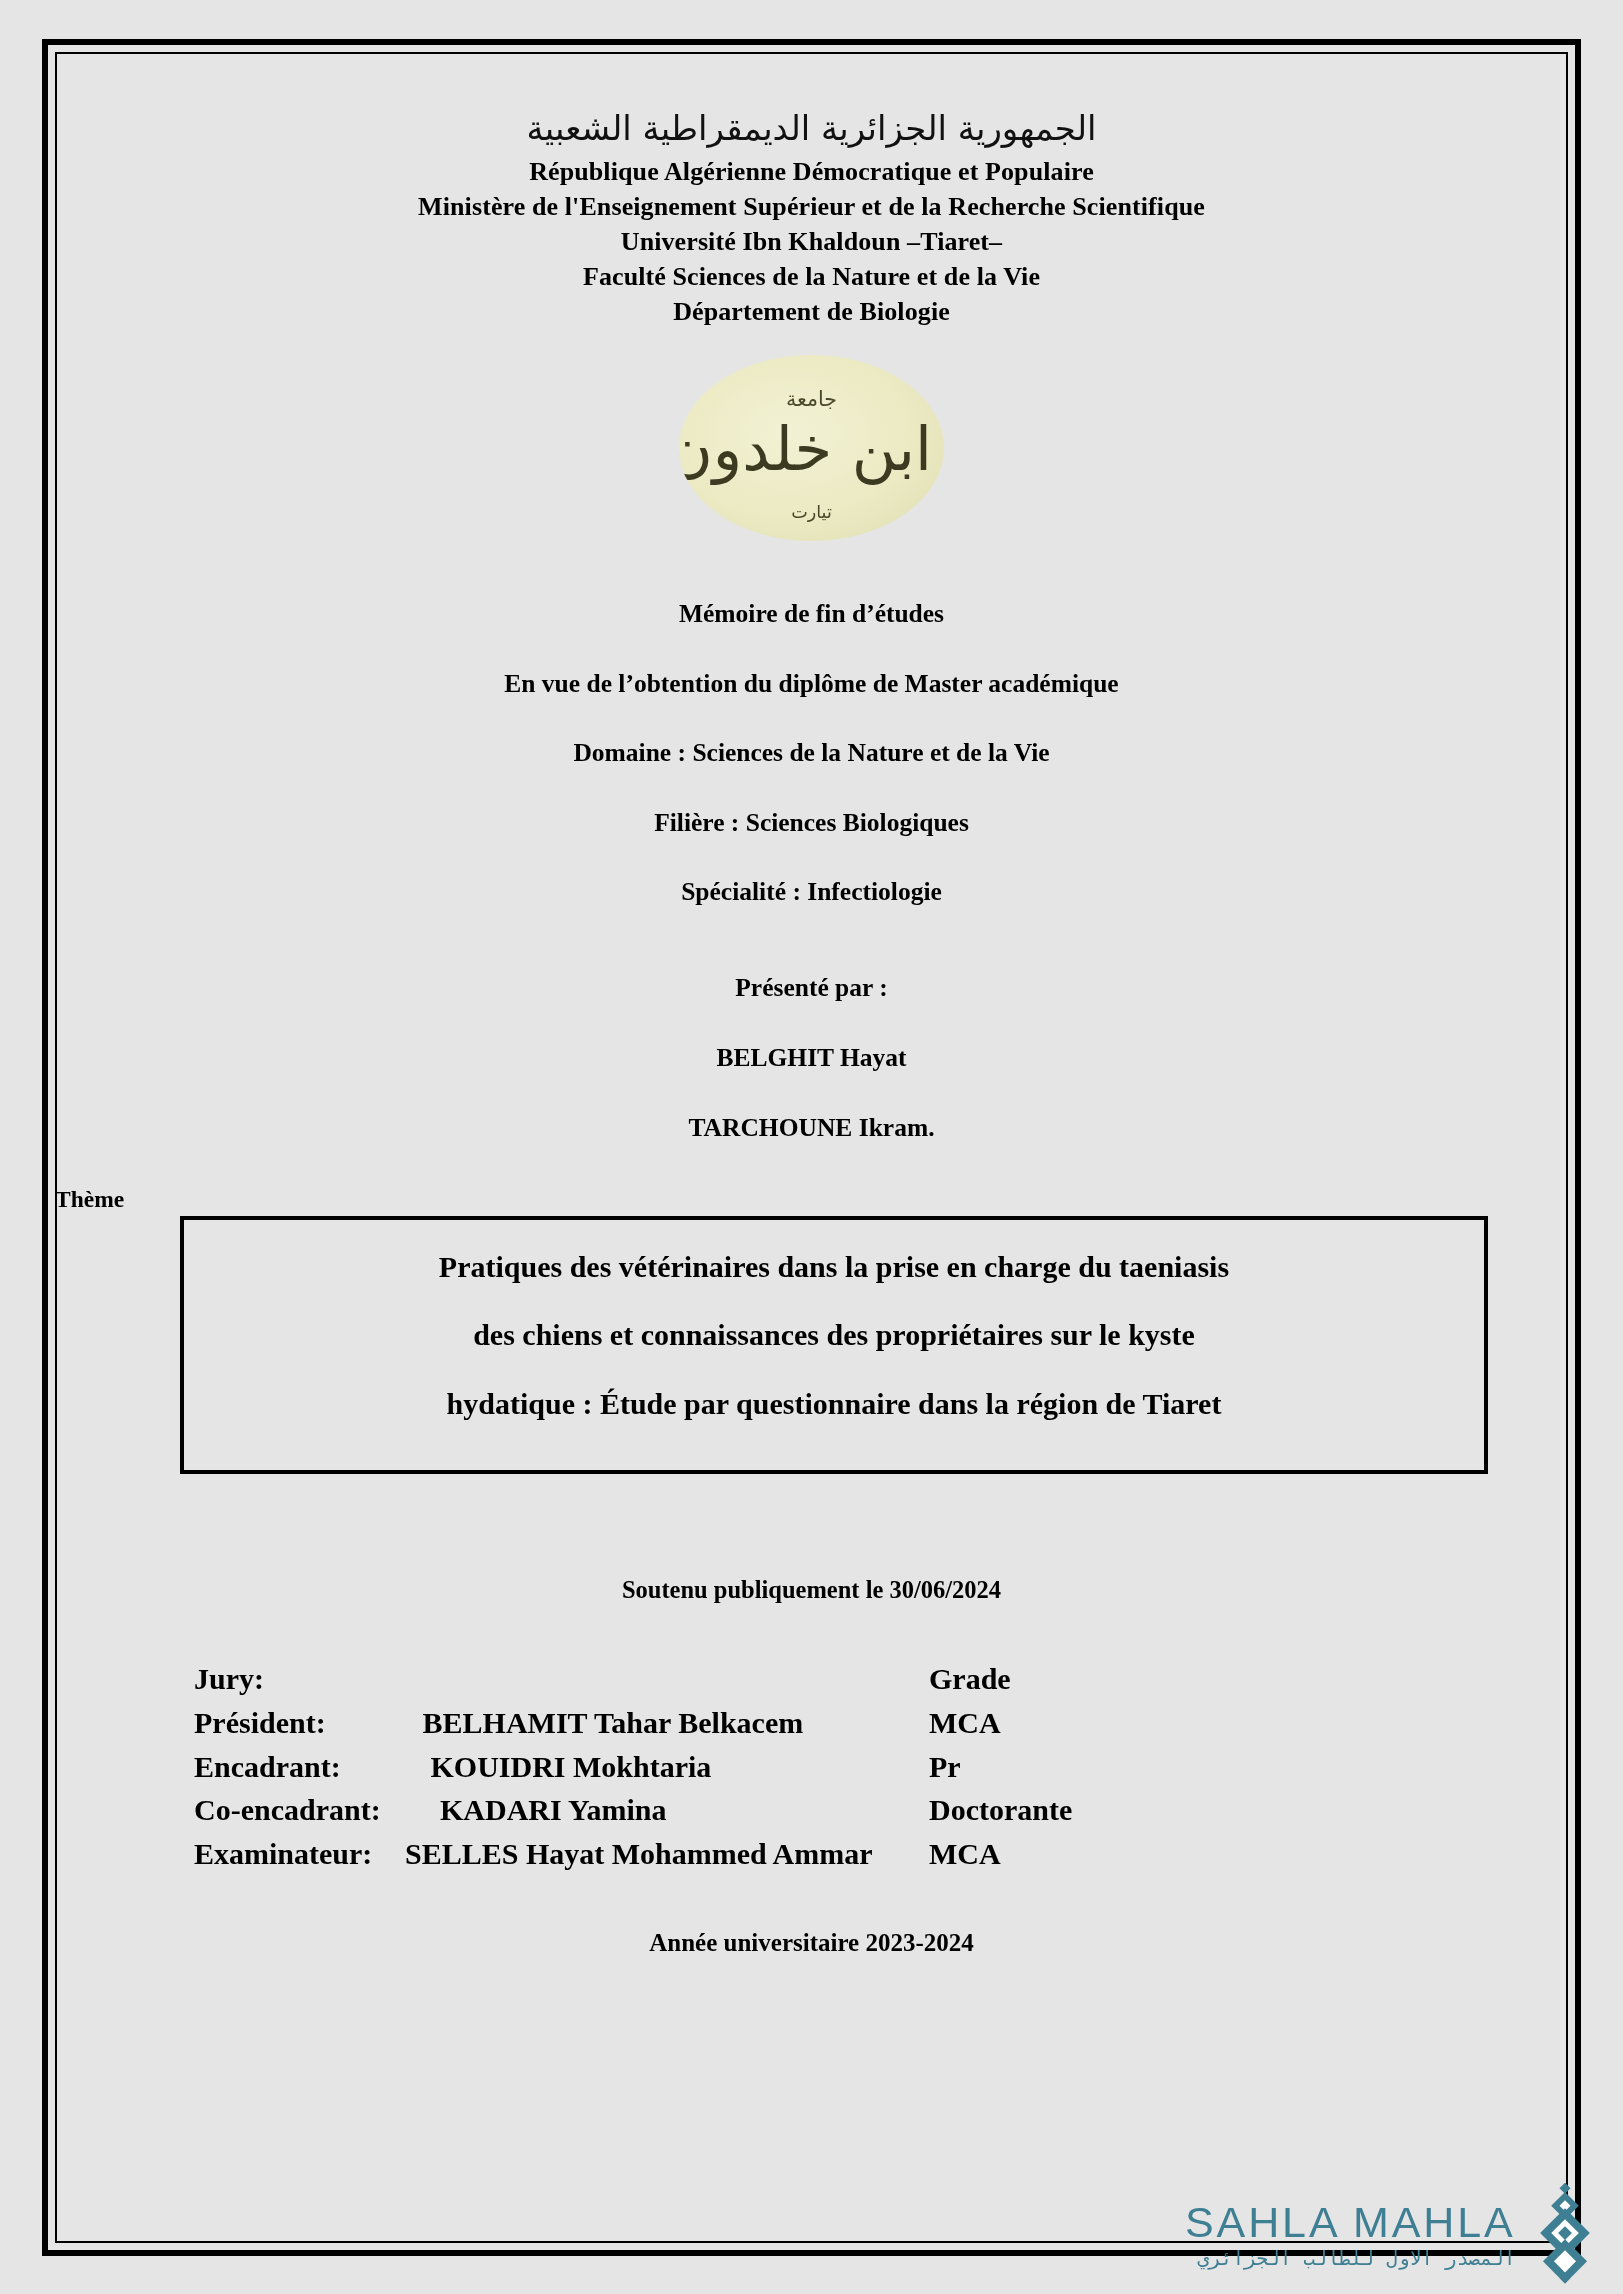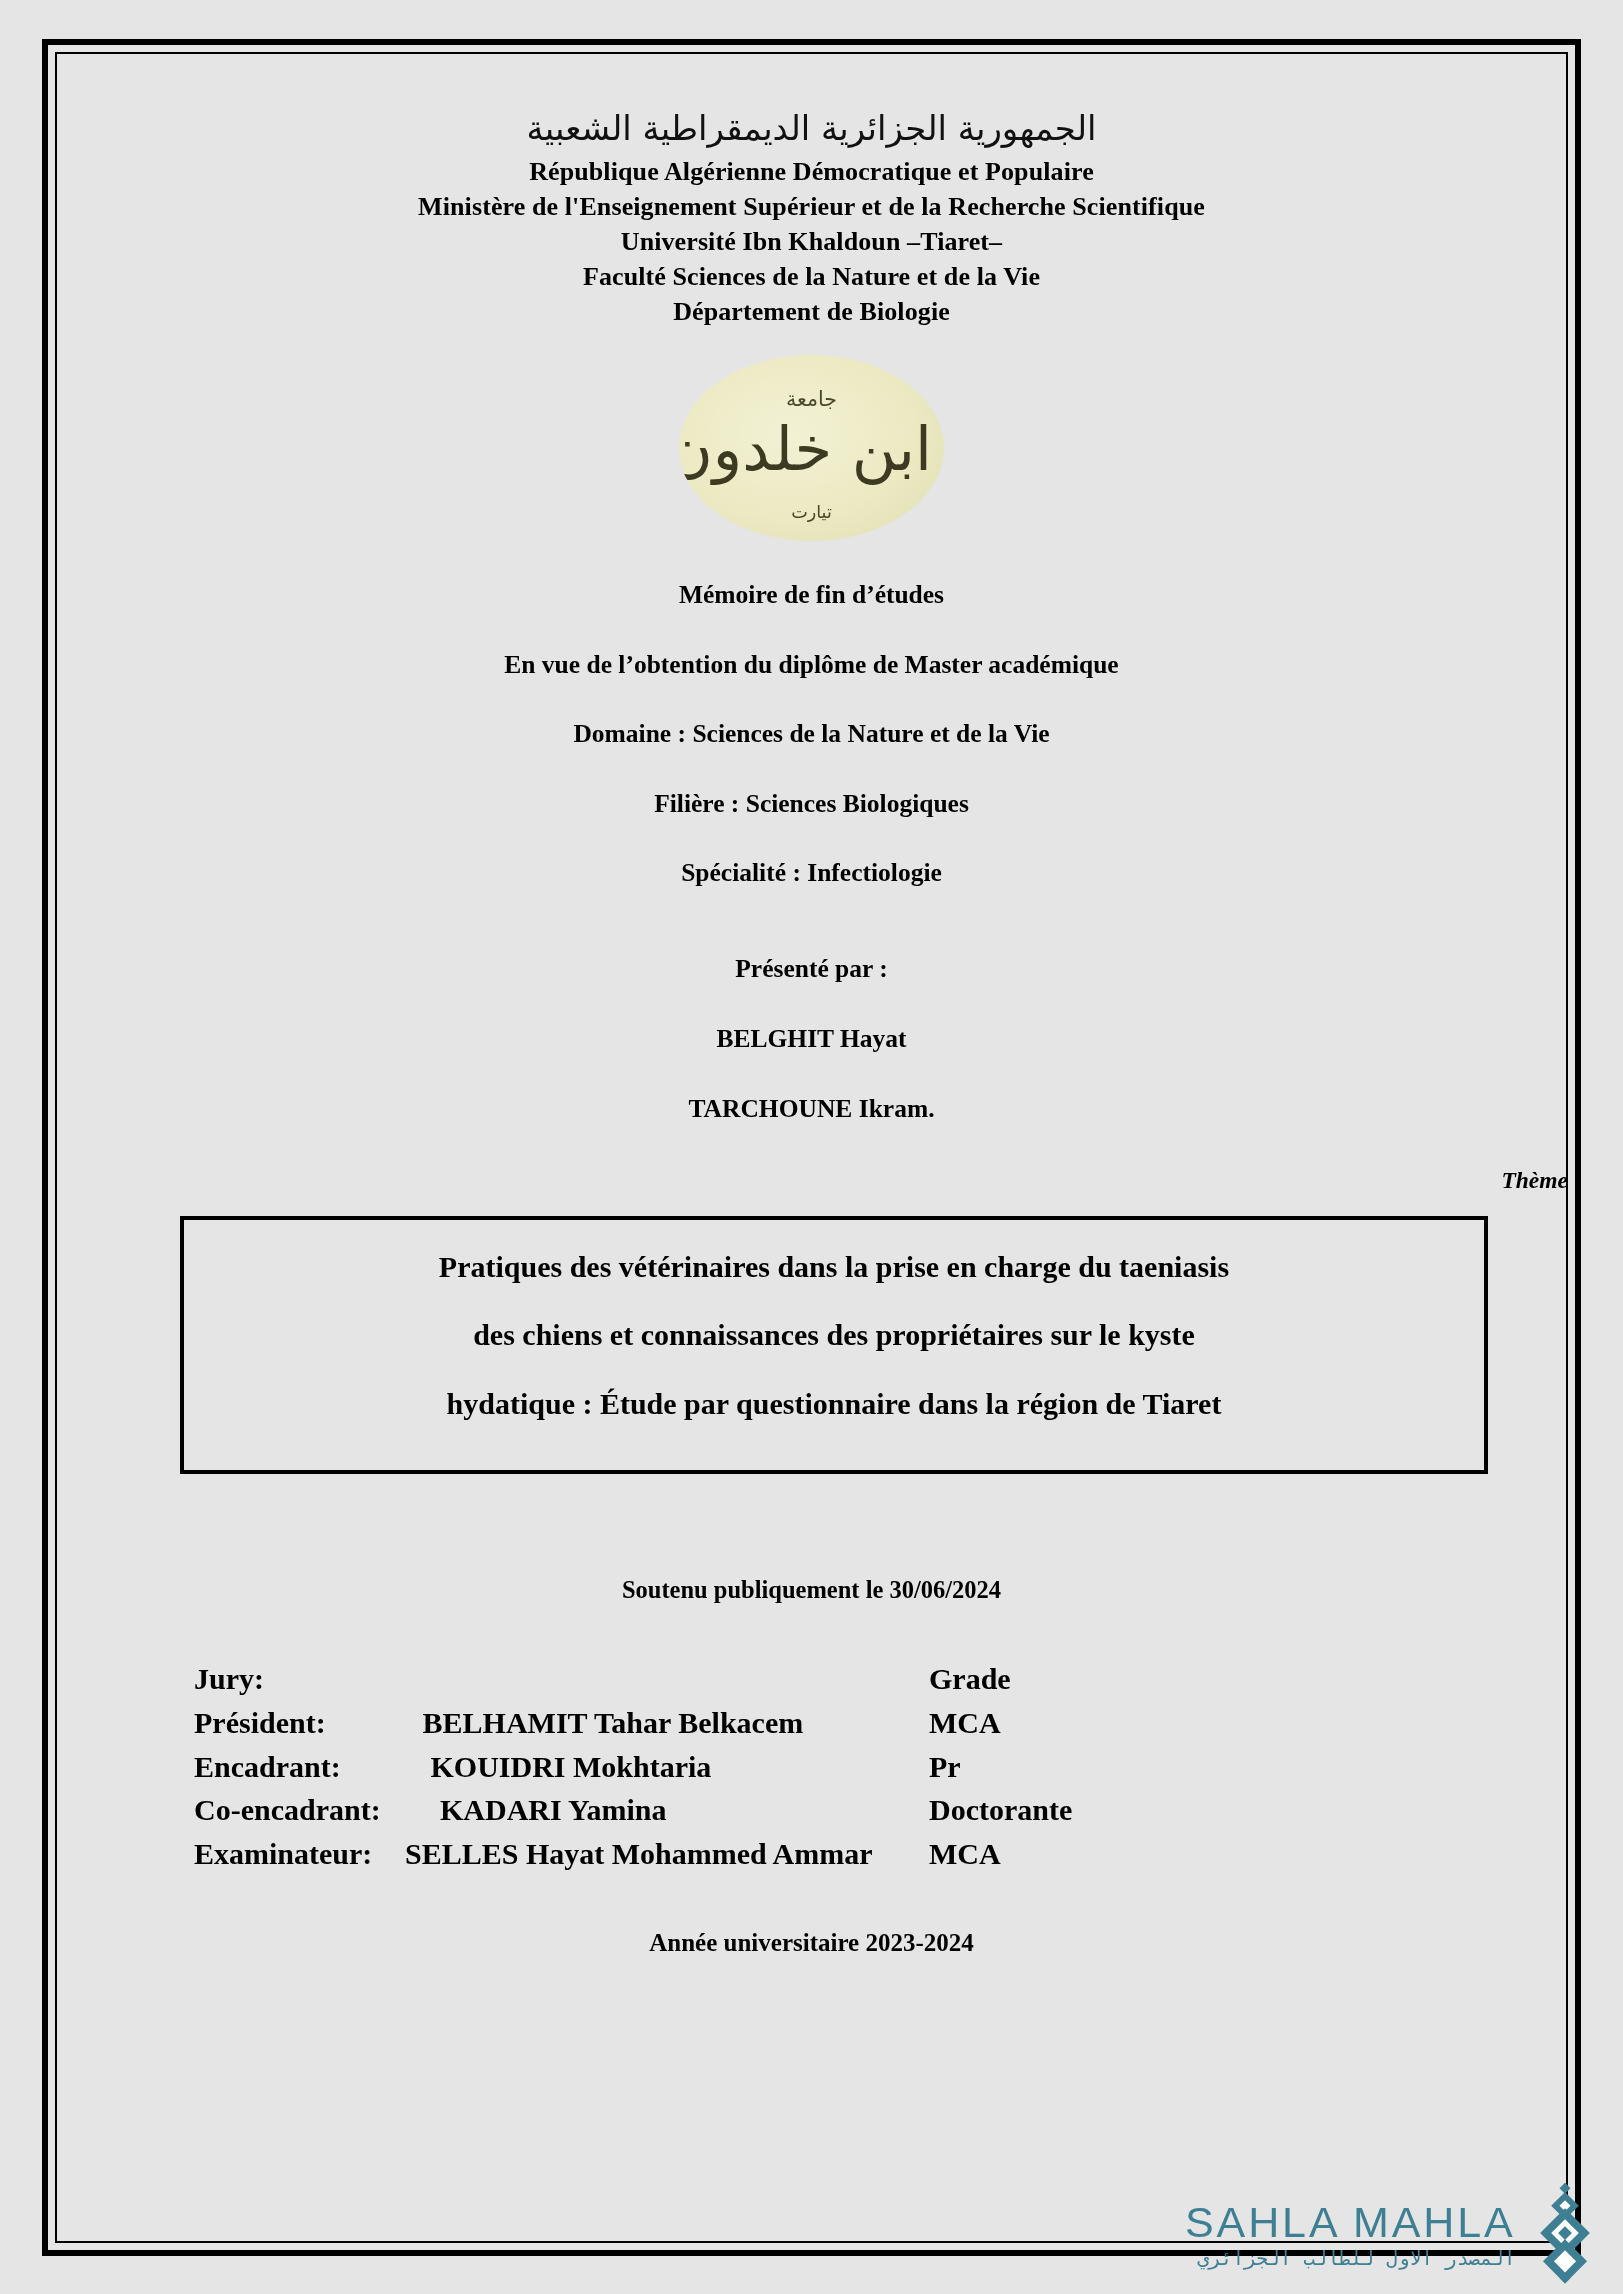--- a/index.html
+++ b/index.html
@@ -125,21 +125,21 @@
     font-family: "DejaVu Sans", sans-serif;
     direction: rtl;
     font-size: 17.6px;
     color: #4a482a;
     white-space: nowrap;
   }
 
   
   .degree-block {
     text-align: center;
-    margin-top: 39px;
+    margin-top: 58px;
   }
   .degree-block .dline {
     font-size: 25.5px;
     font-weight: bold;
     margin: 0 0 39px 0;
     line-height: 1.2;
   }
 
   
   .presented {
@@ -147,26 +147,25 @@
     margin-top: 65px;
   }
   .presented .pline {
     font-size: 25.5px;
     font-weight: bold;
     margin: 0 0 40px 0;
   }
 
   
   .theme-label {
-    text-align: right;
+    text-align: left;
     font-size: 23.5px;
     font-weight: bold;
-    font-style: italic;
     margin-top: 43px;
-    margin-bottom: 22px;
+    margin-bottom: 3px;
   }
 
   
   .theme-box {
     margin: 0 80px 0 125px;
     border: 4.9px solid #000000;
     box-sizing: border-box;
     padding: 29px 25.5px 33px 25.5px;
     text-align: center;
   }

